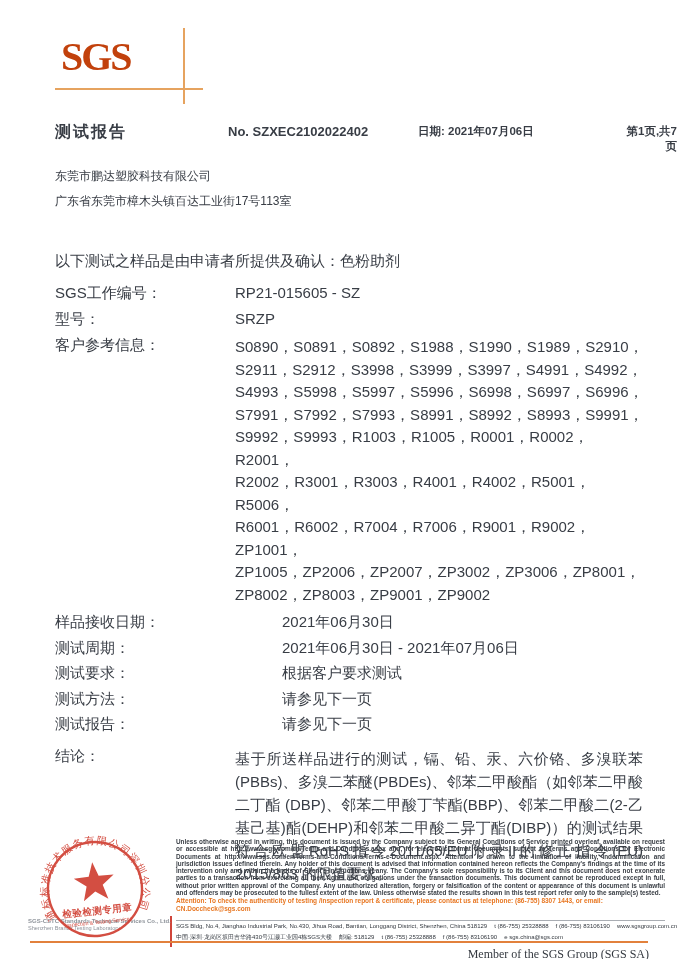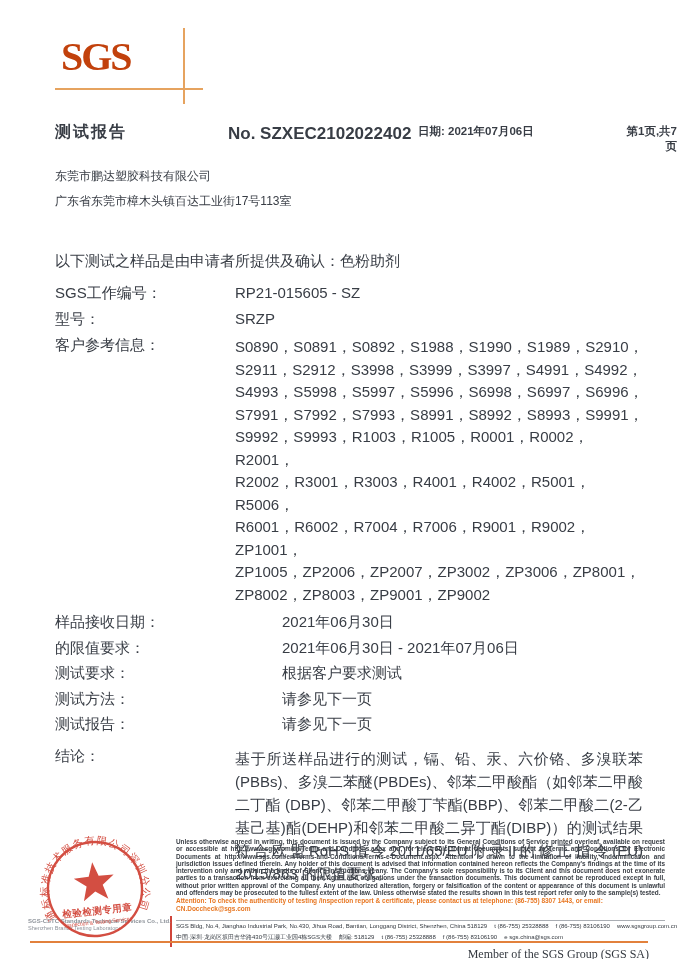--- a/index.html
+++ b/index.html
@@ -11,21 +11,21 @@
   .logo{position:absolute;left:55px;top:24px;width:170px;height:90px;}
   .logo-text{
     font-size:40px;font-weight:700;color:#c2410c;letter-spacing:-2px;line-height:62px;
     position:absolute;left:6px;top:2px;font-family:Liberation Serif, serif;
   }
   .logo-hline{position:absolute;left:0;top:64px;width:148px;height:2px;background:#e6a35f;}
   .logo-vline{position:absolute;left:128px;top:4px;width:2px;height:76px;background:#e6a35f;}
   
   .rpt-header{position:absolute;left:0;top:122px;width:677px;height:20px;font-weight:700;text-align:right;}
   .rpt-title{position:absolute;left:55px;top:0;font-size:16px;letter-spacing:2px;}
-  .rpt-no{position:absolute;left:228px;top:2px;font-size:17px;}
+  .rpt-no{position:absolute;left:228px;top:2px;font-size:13px;}
   .rpt-date{position:absolute;left:418px;top:2px;font-size:11.5px;}
   .rpt-page{position:absolute;left:618px;top:2px;font-size:11.5px;}
   
   .applicant{position:absolute;left:55px;top:164px;font-size:12px;line-height:25px;}
   
   .main{position:absolute;left:55px;top:252px;width:592px;font-size:15px;}
   .statement{margin-bottom:13px;}
   .row{display:grid;grid-template-columns:180px 1fr;margin-bottom:7px;}
   .row .lbl{white-space:nowrap;}
   .ref-line{line-height:22.5px;}
@@ -98,21 +98,21 @@
         <div class="ref-line">ZP8002，ZP8003，ZP9001，ZP9002</div>
       </span>
     </div>
 
     <div class="row row-tight">
       <span class="lbl">样品接收日期：</span>
       <span>2021年06月30日</span>
     </div>
 
     <div class="row row-tight">
-      <span class="lbl">的限值要求：</span>
+      <span class="lbl">测试周期：</span>
       <span>2021年06月30日 - 2021年07月06日</span>
     </div>
 
     <div class="row row-tight">
       <span class="lbl">测试要求：</span>
       <span>根据客户要求测试</span>
     </div>
 
     <div class="row row-tight">
       <span class="lbl">测试方法：</span>

